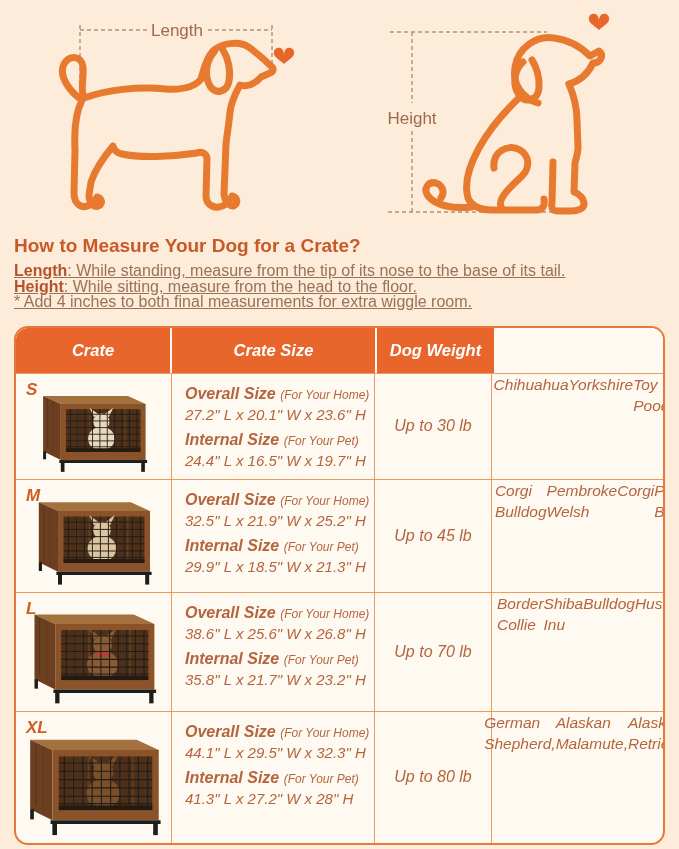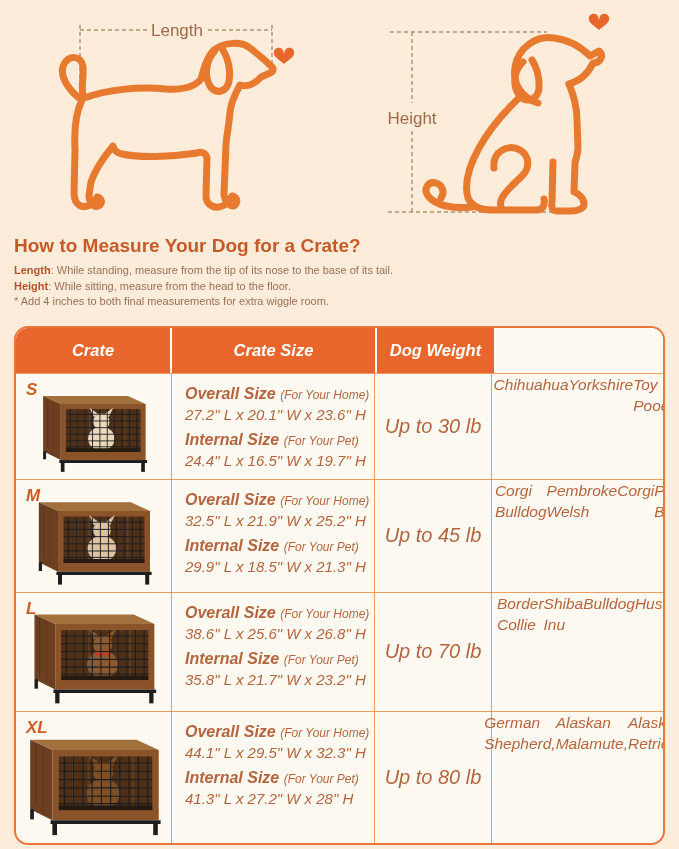--- a/index.html
+++ b/index.html
@@ -15,21 +15,21 @@
   .diag{position:absolute;top:0;}
   .diag.left{left:0;}
   .diag.right{left:342px;}
   .dogline{fill:none;stroke:#e87a2f;stroke-width:7;stroke-linecap:round;stroke-linejoin:round;}
   .dash{stroke:#b29270;stroke-width:1.4;stroke-dasharray:4 3;fill:none;}
   .diag-label{font-family:"Liberation Sans",sans-serif;font-size:17px;fill:#a06a4e;}
   .heart{fill:#e8662a;}
   
   .intro{margin:4px 0 16px 14px;}
   .intro h1{margin:0 0 6px 0;font-size:19px;font-weight:bold;color:#c75a28;}
-  .intro p{margin:0;font-size:11px;line-height:15.5px;color:#9b7158;}
+  .intro p{margin:0;font-size:16px;line-height:15.5px;color:#9b7158;text-decoration:underline;}
   .intro p b{color:#b5532d;}
   
   .crate-table{
     width:651px;margin:10px 0 0 14px;
     background:#fefaf1;
     border:2px solid #e8773c;border-radius:14px;
     overflow:hidden;box-sizing:border-box;font-style:italic;
   }
   .t-head{display:grid;grid-template-columns:154px 203px 117px 173px;column-gap:2px;background:#fefaf1;}
   .t-head .hcell{
@@ -39,21 +39,21 @@
   .t-row{display:grid;grid-template-columns:156px 203px 117px 175px;border-top:1px solid #eb9c62;}
   .t-row .cell{border-right:1px solid #eb9c62;box-sizing:border-box;}
   .t-row .cell:last-child{border-right:none;}
   .row-s{height:105px;} .row-m{height:112px;} .row-l{height:118px;} .row-xl{height:131px;}
   .cell-crate{position:relative;display:flex;align-items:flex-end;justify-content:center;padding-bottom:4px;}
   .size-letter{position:absolute;top:6px;left:10px;font-size:17px;font-weight:bold;color:#d05d22;}
   .cell-size{padding:11px 0 0 13px;color:#b4653e;}
   .szlab{font-size:16px;font-weight:bold;}
   .sznote{font-size:12px;font-weight:normal;}
   .szdims{font-size:15px;margin:3px 0 8px 0;}
-  .cell-weight{display:flex;align-items:center;justify-content:center;font-size:20px;color:#b4653e;}
+  .cell-weight{display:flex;align-items:center;justify-content:center;font-size:16px;color:#b4653e;}
   .cell-breeds{display:flex;flex-direction:row;justify-content:center;padding-left:16px;font-size:15.5px;line-height:21px;color:#b4653e;}
   .crate-img{display:block;}
   .dogfill{fill:var(--dog,#e6d2ae);}
   .collar{fill:var(--collar,transparent);}
   .hidden-defs{position:absolute;width:0;height:0;overflow:hidden;}
 </style>
 </head>
 <body>
 
 <svg class="hidden-defs" aria-hidden="true">

